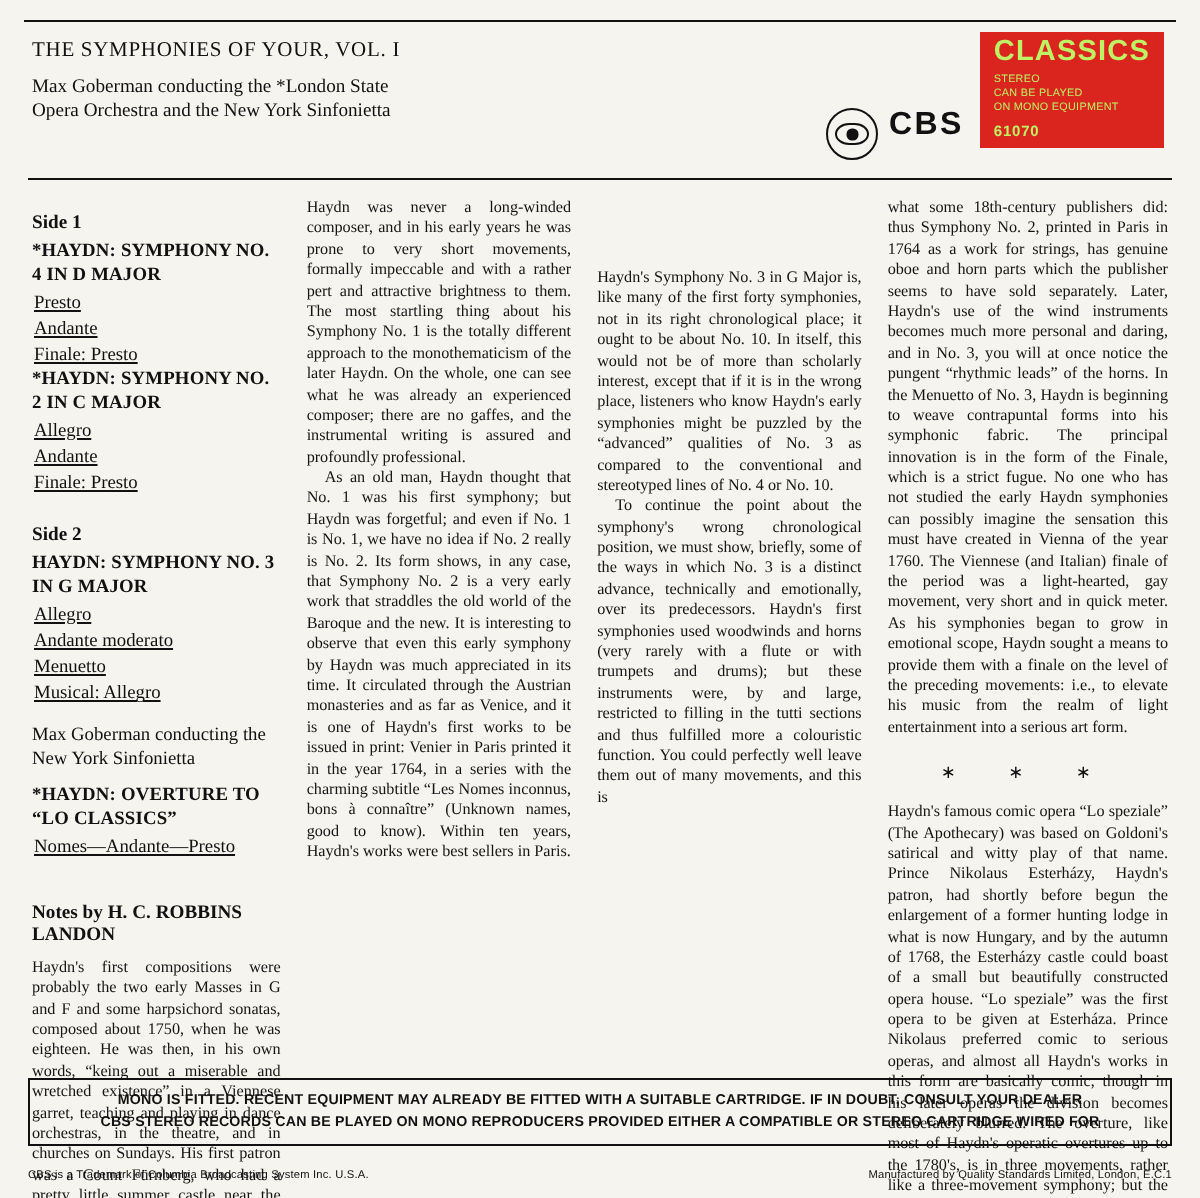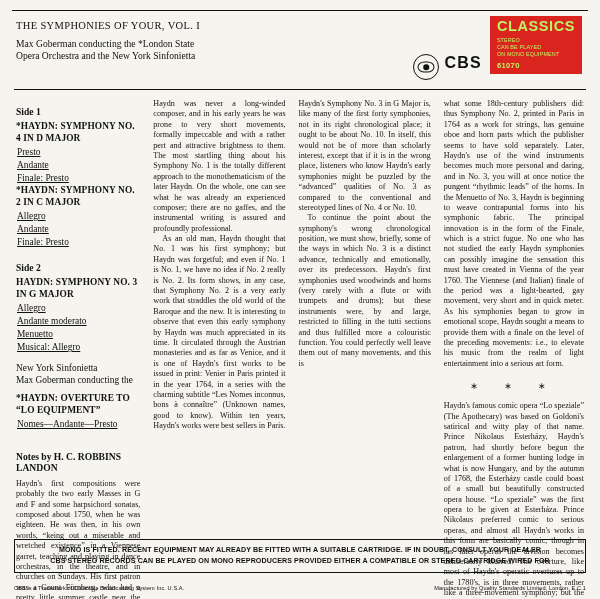--- a/index.html
+++ b/index.html
@@ -129,21 +129,21 @@
   
   .columns {
     display: flex;
     gap: 13px;
     padding: 9px 4px 0 4px;
     height: 470px;
   }
   .col { width: 25%; }
   .col-1 { width: 23.5%; }
   .col-2 { width: 25%; }
-  .col-3 { width: 25%; }
+  .col-3 { width: 25%; margin-top: 35px; }
   .col-4 { width: 26.5%; }
 
   .side-head {
     font-family: "Liberation Serif", serif;
     font-size: 9.6px;
     font-weight: bold;
     margin: 0 0 4px 0;
     color: #111;
   }
   .work-title {
@@ -276,24 +276,24 @@
 
       <div class="gap-m"></div>
 
       <div class="side-head">Side 2</div>
       <div class="work-title">HAYDN: SYMPHONY NO. 3 IN G MAJOR</div>
       <div class="mvt">Allegro</div>
       <div class="mvt">Andante moderato</div>
       <div class="mvt">Menuetto</div>
       <div class="mvt">Musical: Allegro</div>
       <div class="gap-s"></div>
+      <div class="perf">Max Goberman conducting the</div>
       <div class="perf">New York Sinfonietta</div>
-      <div class="perf">Max Goberman conducting the</div>
       <div class="gap-s"></div>
-      <div class="work-title">*HAYDN: OVERTURE TO “LO EQUIPMENT”</div>
+      <div class="work-title">*HAYDN: OVERTURE TO “LO CLASSICS”</div>
       <div class="mvt">Nomes—Andante—Presto</div>
 
       <div class="gap-l"></div>
 
       <div class="notes-head">Notes by H. C. ROBBINS LANDON</div>
       <p class="body">Haydn's first compositions were probably the two early Masses in G and F and some harpsichord sonatas, composed about 1750, when he was eighteen. He was then, in his own words, “keing out a miserable and wretched existence” in a Viennese garret, teaching and playing in dance orchestras, in the theatre, and in churches on Sundays. His first patron was a Count Fürnberg, who had a pretty little summer castle near the Monastery of Melk; it was here, about 1757, that Haydn wrote his first string quartets. Shortly afterwards, Haydn's name was brought to the attention of Ferdinand Maximilian Franz, Count Morzin, head of a famous Bohemian-Austrian family. Morzin had a lovely summer castle at Lukaveč, near Pilsen, in what is now Czechoslovakia, and Haydn was appointed Musical Director and Chamber Composer for Morzin's orchestra. At Lukaveč, in 1759 and 1760, Haydn wrote his first symphonies.</p>
     </div>
 
     <div class="col col-2">
       <p class="body">Haydn was never a long-winded composer, and in his early years he was prone to very short movements, formally impeccable and with a rather pert and attractive brightness to them. The most startling thing about his Symphony No. 1 is the totally different approach to the monothematicism of the later Haydn. On the whole, one can see what he was already an experienced composer; there are no gaffes, and the instrumental writing is assured and profoundly professional.</p>

